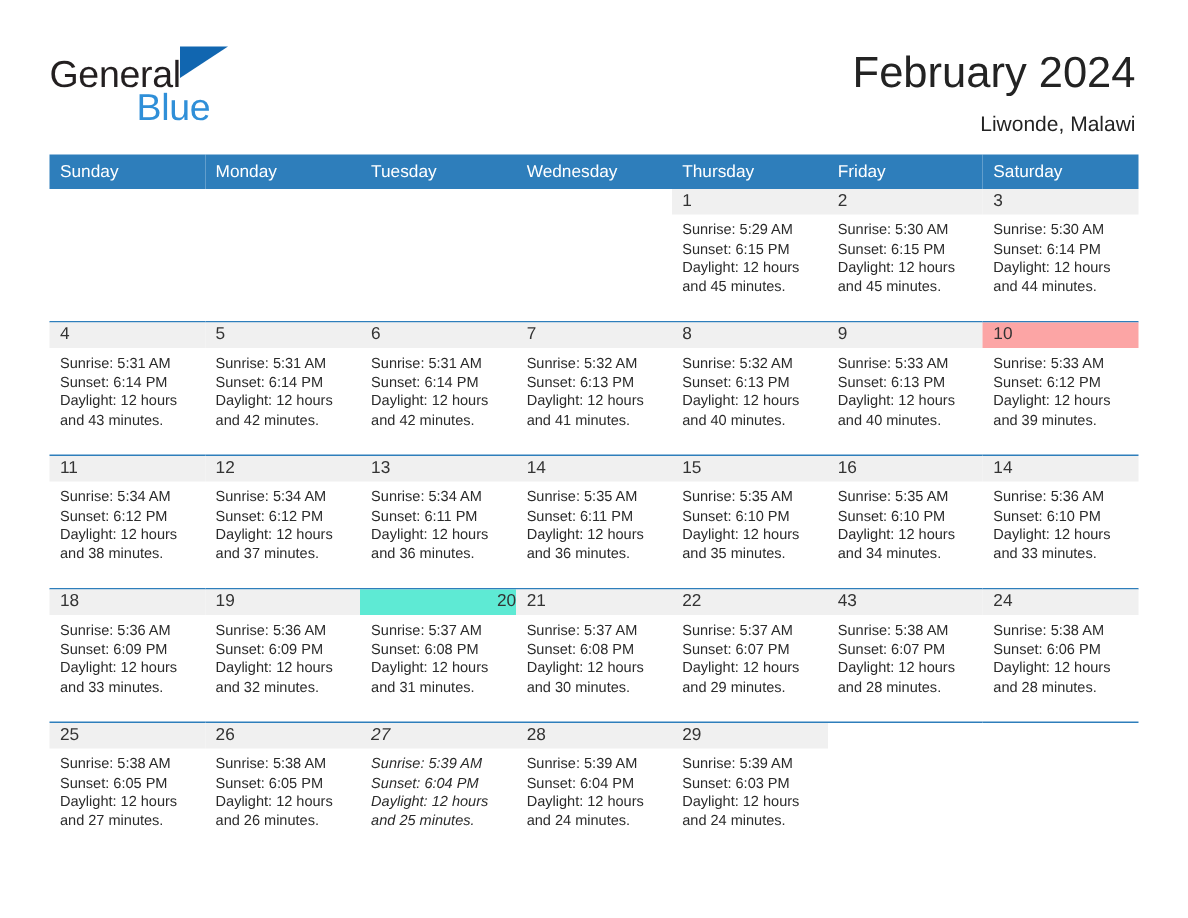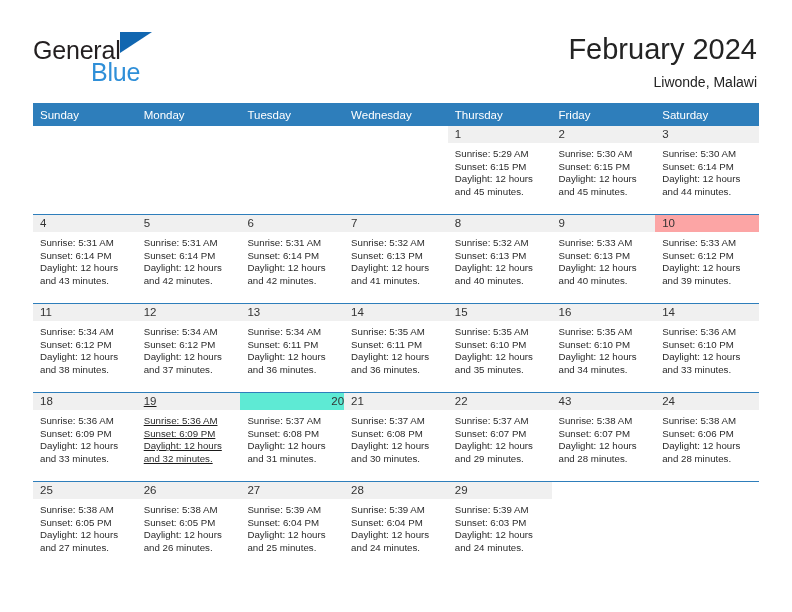--- a/index.html
+++ b/index.html
@@ -401,21 +401,21 @@
             <div class="cell-inner">
               <div class="daynum" style="background: rgb(240, 240, 240);">18</div>
               <div class="details">
                 <div>Sunrise: 5:36 AM</div>
                 <div>Sunset: 6:09 PM</div>
                 <div>Daylight: 12 hours</div>
                 <div>and 33 minutes.</div>
               </div>
             </div>
           </td>
-          <td class="day" style="border-top-color: rgb(46, 126, 187); text-decoration: underline;">
+          <td class="day" style="border-top-color: rgb(46, 126, 187);">
             <div class="cell-inner">
               <div class="daynum" style="background: rgb(240, 240, 240);">19</div>
               <div class="details">
                 <div>Sunrise: 5:36 AM</div>
                 <div>Sunset: 6:09 PM</div>
                 <div>Daylight: 12 hours</div>
                 <div>and 32 minutes.</div>
               </div>
             </div>
           </td>
@@ -491,21 +491,21 @@
             <div class="cell-inner">
               <div class="daynum" style="background: rgb(240, 240, 240);">26</div>
               <div class="details">
                 <div>Sunrise: 5:38 AM</div>
                 <div>Sunset: 6:05 PM</div>
                 <div>Daylight: 12 hours</div>
                 <div>and 26 minutes.</div>
               </div>
             </div>
           </td>
-          <td class="day" style="border-top-color: rgb(46, 126, 187);">
+          <td class="day" style="border-top-color: rgb(46, 126, 187); font-style: italic;">
             <div class="cell-inner">
               <div class="daynum" style="background: rgb(240, 240, 240);">27</div>
               <div class="details">
                 <div>Sunrise: 5:39 AM</div>
                 <div>Sunset: 6:04 PM</div>
                 <div>Daylight: 12 hours</div>
                 <div>and 25 minutes.</div>
               </div>
             </div>
           </td>

